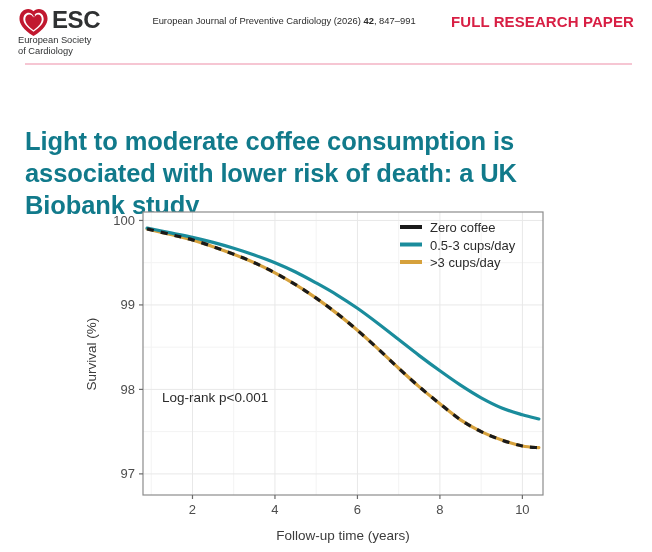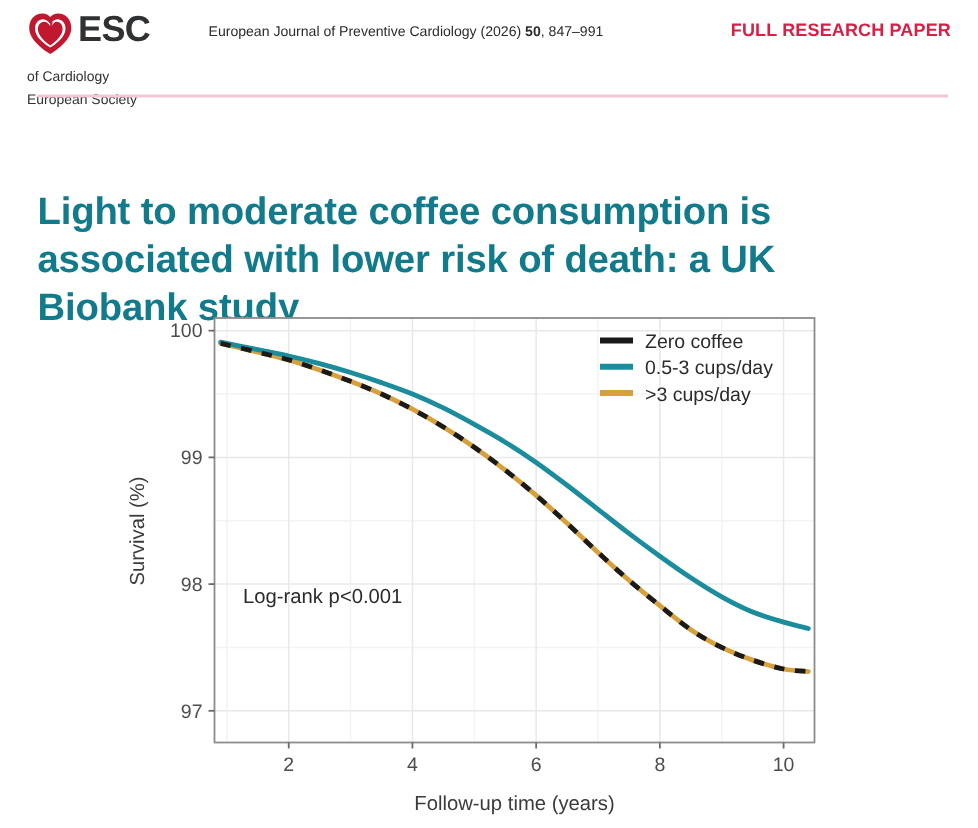--- a/index.html
+++ b/index.html
@@ -14,20 +14,21 @@
     font-family: "Liberation Sans", sans-serif;
     overflow: hidden;
   }
 
   
   #masthead {
     position: absolute;
     left: 0; top: 0;
     width: 652px;
     height: 64px;
+    text-align: center;
   }
   #esc-logo {
     position: absolute;
     left: 16px; top: 6px;
     width: 112px;
     height: 52px;
   }
   #esc-heart {
     position: absolute;
     left: 2px; top: 1px;
@@ -44,40 +45,40 @@
     line-height: 26px;
   }
   #esc-society-line1, #esc-society-line2 {
     position: absolute;
     left: 2px;
     font-size: 9.3px;
     color: #2f3132;
     line-height: 11px;
     white-space: nowrap;
   }
-  #esc-society-line1 { top: 29px; margin-top: 26px; }
+  #esc-society-line1 { top: 29px; }
   #esc-society-line2 { top: 40px; }
 
   #journal-block {
     position: absolute;
     left: 139px; top: 14px;
     width: 290px;
   }
   .journal-line {
     font-size: 9.4px;
     color: #2b2b2b;
     line-height: 14px;
     white-space: nowrap;
   }
   .journal-line b { font-weight: bold; }
 
   #article-type {
     position: absolute;
     right: 18px; top: 13px;
-    font-size: 12px;
+    font-size: 15px;
     font-weight: bold;
     letter-spacing: 0.1px;
     color: #d81f44;
     white-space: nowrap;
   }
 
   #header-rule {
     position: absolute;
     left: 25px; top: 63px;
     width: 607px;
@@ -141,21 +142,21 @@
       <path d="M32 60 C10 46 3 34 3 24 C3 12 11 4 21 4 C26 4 30 6 32 9 C34 6 38 4 43 4 C53 4 61 12 61 24 C61 34 54 46 32 60 Z" fill="#c1182f"></path>
       <path d="M32 51 C16 41 11 32 11 25 C11 17 16 12 22 12 C26 12 30 15 32 19 C34 15 38 12 42 12 C48 12 53 17 53 25 C53 32 48 41 32 51 Z" fill="#ffffff"></path>
       <path d="M32 48 C19 39 15 31.5 15 25.5 C15 19.5 19 15.5 23.5 15.5 C27 15.5 30 18 31.6 21.5 L33 15 L35.5 16 L33.6 22.4 C35.2 18.4 38 15.5 41 15.5 C45.5 15.5 49 19.5 49 25.5 C49 31.5 45 39 32 48 Z" fill="#c1182f"></path>
     </svg>
     <div id="esc-acronym">ESC</div>
     <div id="esc-society-line1">European Society</div>
     <div id="esc-society-line2">of Cardiology</div>
   </div>
 
   <div id="journal-block">
-    <div class="journal-line"><span>European Journal of Preventive Cardiology (2026) </span><b>50</b><span>, 847–991</span></div>
+    <div class="journal-line"><span>European Journal of Preventive Cardiology (2026) </span><b>42</b><span>, 847–991</span></div>
   </div>
 
   <div id="article-type">FULL RESEARCH PAPER</div>
 
   <div id="header-rule"></div>
 </div>
 
 <h1 id="article-title">Light to moderate coffee consumption is associated with lower risk of death: a UK Biobank study</h1>
 
 <div id="figure">

